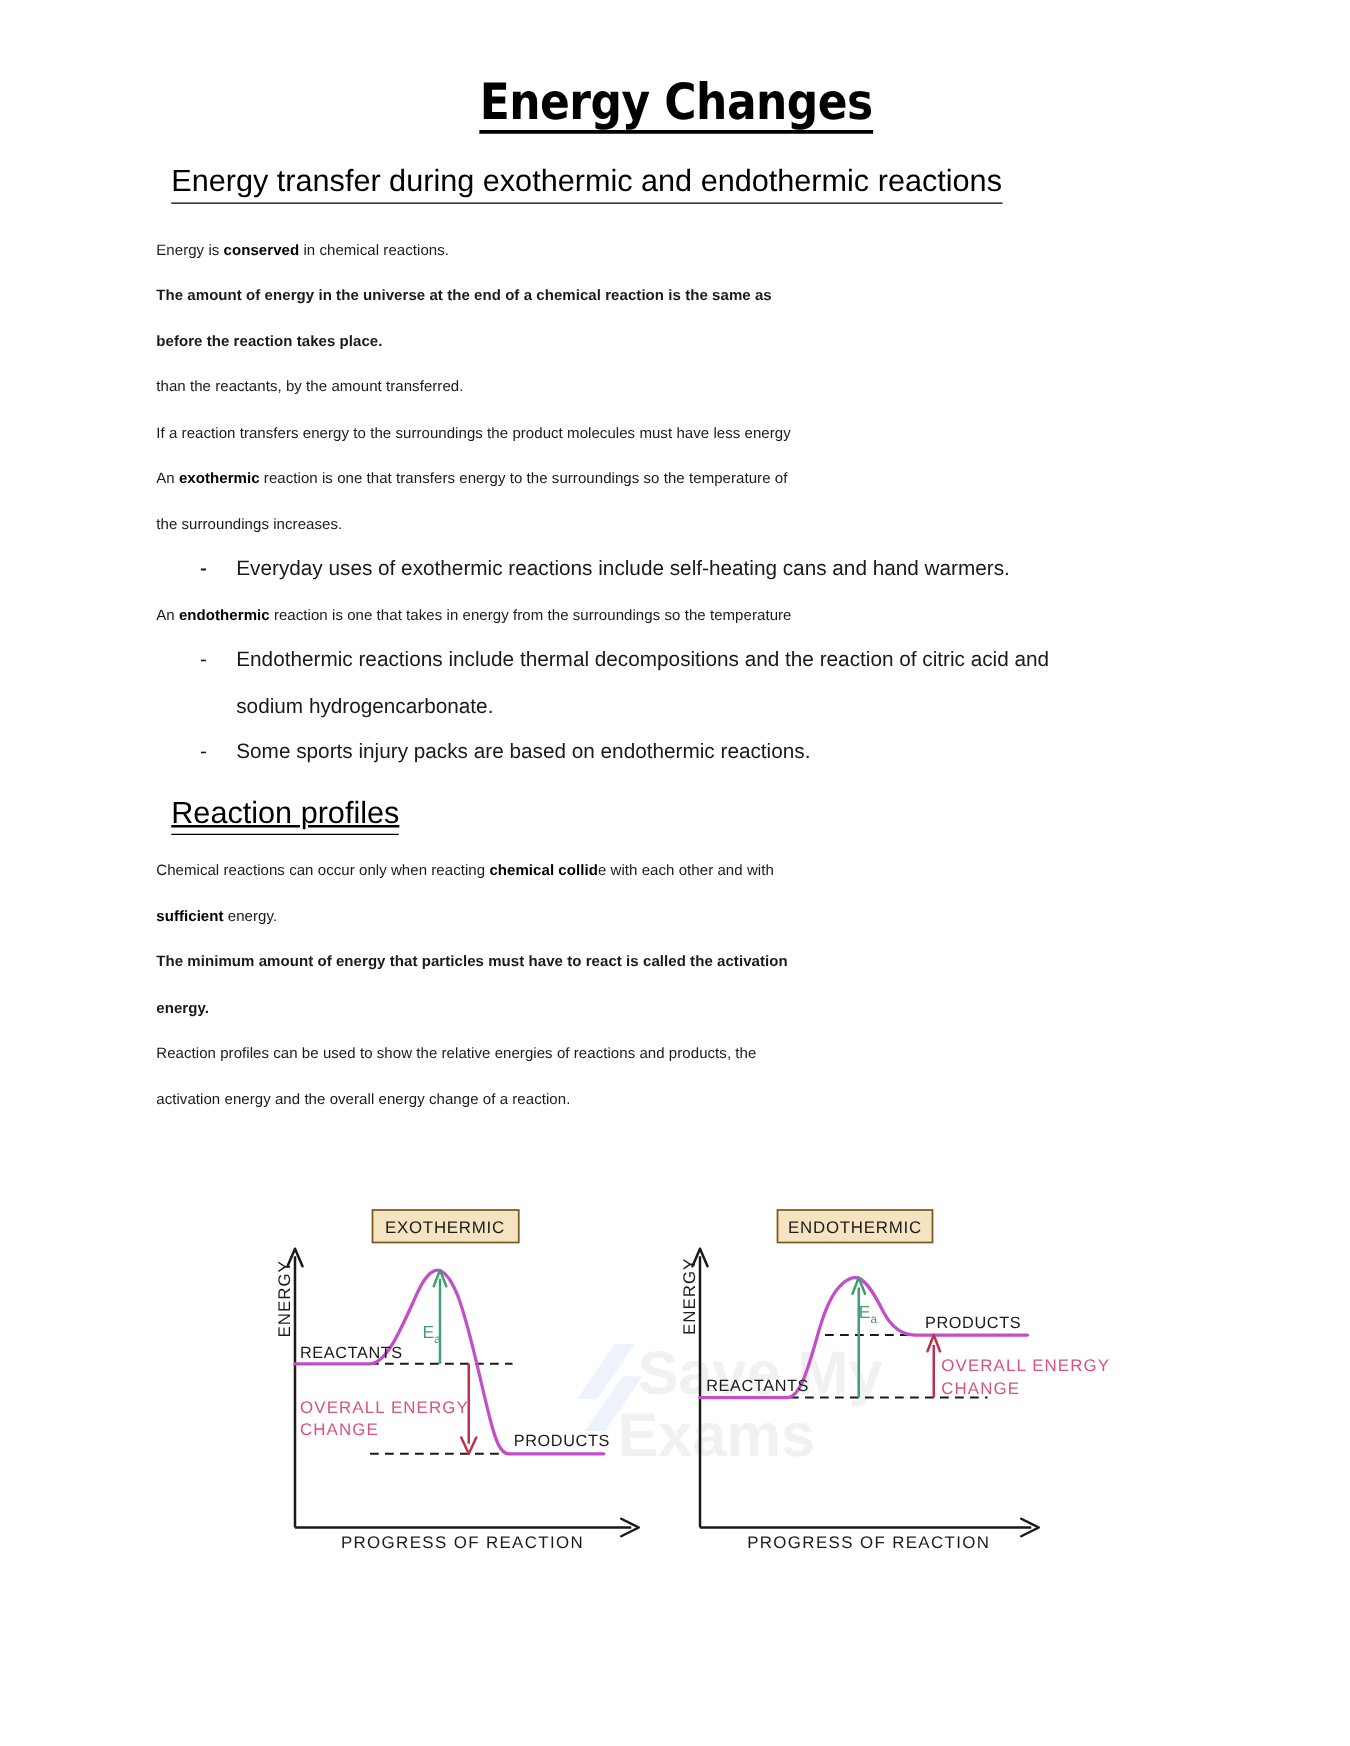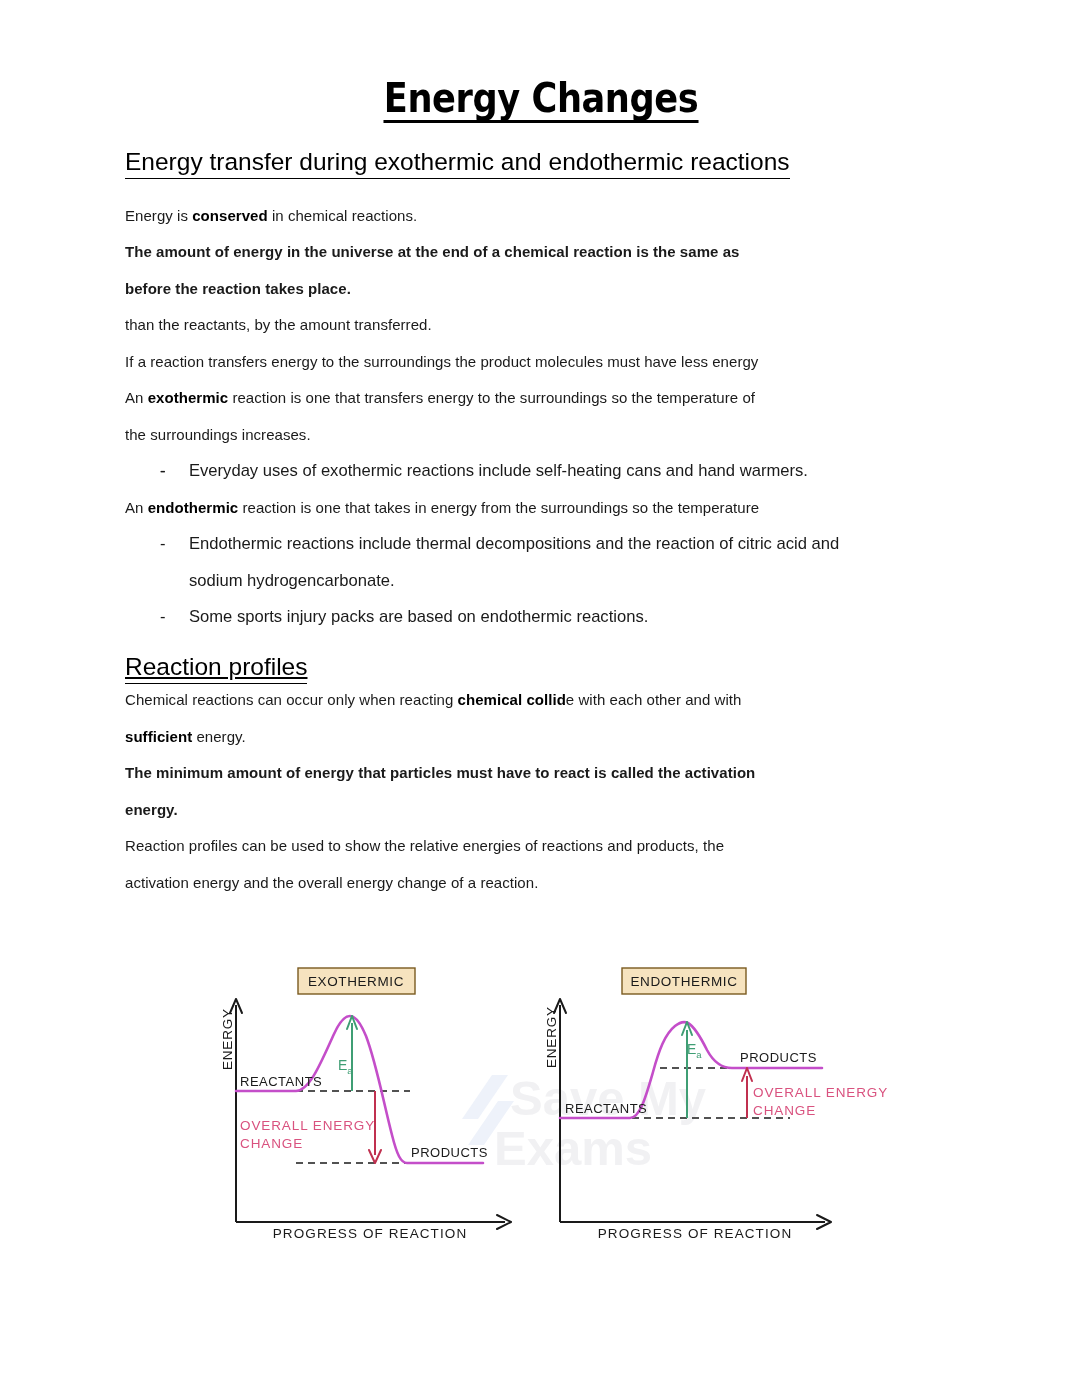--- a/index.html
+++ b/index.html
@@ -20,21 +20,21 @@
     position: absolute;
     left: 0; top: 0;
     width: 1080px;
     height: 1397px;
     background: #ffffff;
   }
 
   .content {
     position: absolute;
     left: 125px;
-    top: 16px;
+    top: 0;
     width: 832px;
   }
 
   
   .doc-title {
     text-align: center;
     font-family: "DejaVu Sans", sans-serif;
     font-weight: 700;
     font-size: 40px;
     letter-spacing: -0.5px;
@@ -50,35 +50,35 @@
     display: inline-block;
   }
 
   
   .section-heading {
     font-family: "Liberation Sans", sans-serif;
     font-weight: 400;
     font-size: 24.5px;
     line-height: 1.25;
     color: #000;
-    margin: 0;
+    margin: 12px;
     padding: 0;
     display: block;
   }
   .section-heading span.hu {
     display: inline;
     border-bottom: 1.6px solid #000;
     padding-bottom: 3px;
   }
   #heading-1-wrap { margin-top: 24px; }
   #heading-2-wrap { margin-top: 16px; text-decoration: underline; }
 
   
   p.body-line {
-    font-size: 15px;
+    font-size: 12px;
     line-height: 36.5px;
     margin: 0;
     color: #1a1a1a;
     letter-spacing: 0.05px;
     white-space: nowrap;
   }
   .b { font-weight: 700; color: #000; }
 
   #para-block-1 { margin-top: 20px; }
 

